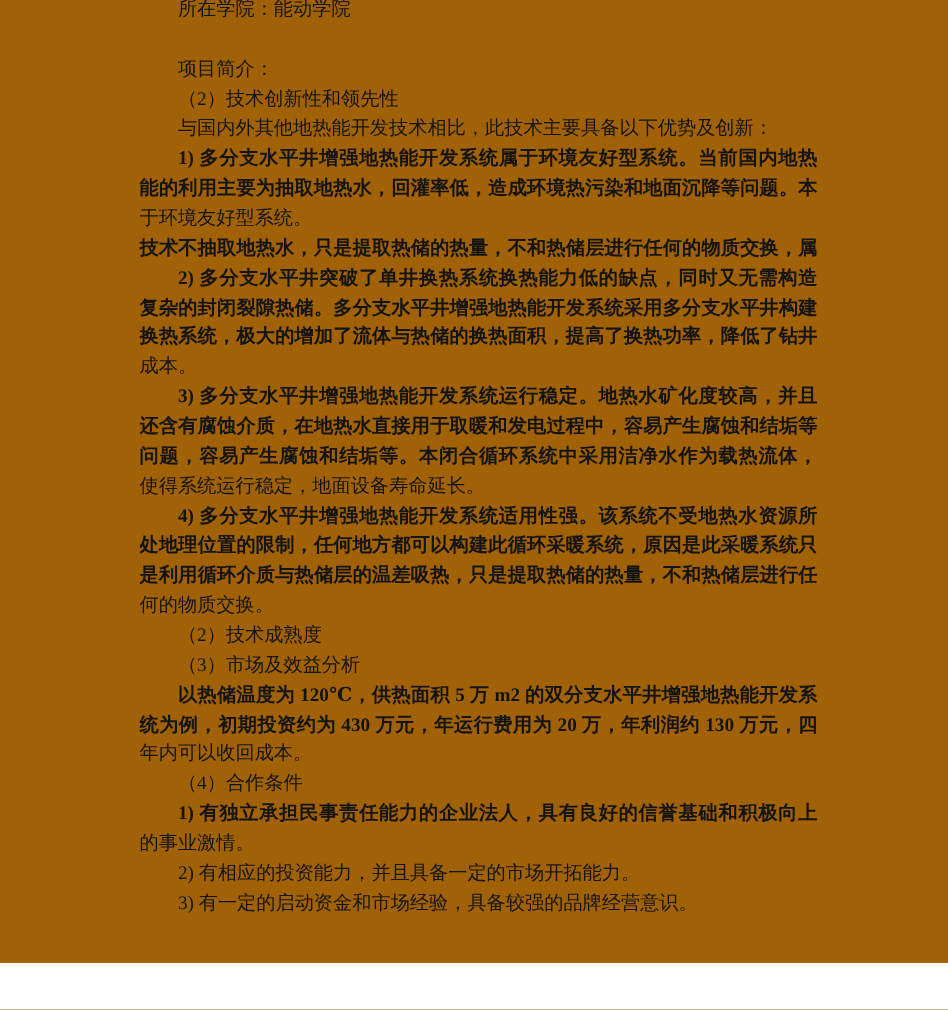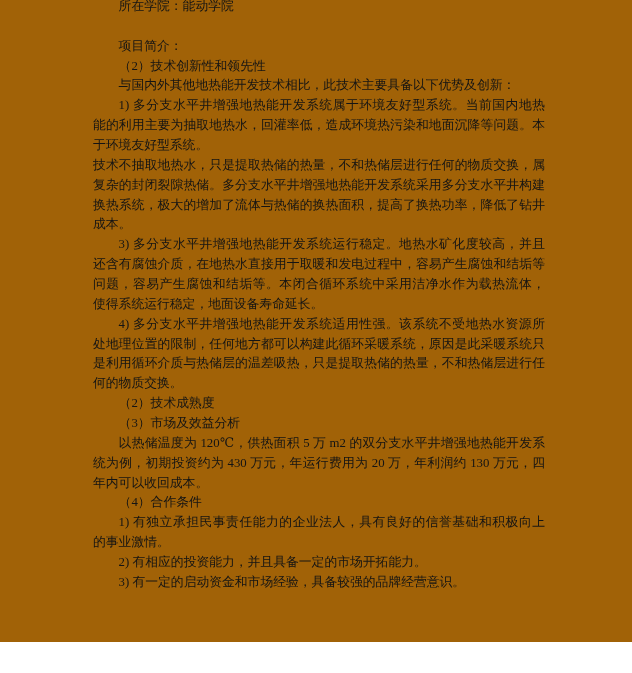--- a/index.html
+++ b/index.html
@@ -25,20 +25,21 @@
     height: 19.87px;
     overflow: hidden;
   }
   
   .ind { text-indent: 2em; }
   
   .j {
     text-align: justify;
     text-align-last: justify;
     text-justify: inter-character;
+    font-weight: bold;
   }
   .footer {
     position: absolute;
     left: 0;
     right: 0;
     top: 648px;
     text-align: center;
     font-size: 15px;
     letter-spacing: 0.5px;
     color: #1c1c1c;
@@ -52,20 +53,21 @@
   <div class="textblock">
     <div class="line ind">所在学院：能动学院</div>
     <div class="line"></div>
     <div class="line ind">项目简介：</div>
     <div class="line ind">（2）技术创新性和领先性</div>
     <div class="line ind">与国内外其他地热能开发技术相比，此技术主要具备以下优势及创新：</div>
     <div class="line ind j">1) 多分支水平井增强地热能开发系统属于环境友好型系统。当前国内地热</div>
     <div class="line j">能的利用主要为抽取地热水，回灌率低，造成环境热污染和地面沉降等问题。本</div>
     <div class="line">于环境友好型系统。</div>
     <div class="line j">技术不抽取地热水，只是提取热储的热量，不和热储层进行任何的物质交换，属</div>
+    <div class="line ind j">2) 多分支水平井突破了单井换热系统换热能力低的缺点，同时又无需构造</div>
     <div class="line j">复杂的封闭裂隙热储。多分支水平井增强地热能开发系统采用多分支水平井构建</div>
     <div class="line j">换热系统，极大的增加了流体与热储的换热面积，提高了换热功率，降低了钻井</div>
     <div class="line">成本。</div>
     <div class="line ind j">3) 多分支水平井增强地热能开发系统运行稳定。地热水矿化度较高，并且</div>
     <div class="line j">还含有腐蚀介质，在地热水直接用于取暖和发电过程中，容易产生腐蚀和结垢等</div>
     <div class="line j">问题，容易产生腐蚀和结垢等。本闭合循环系统中采用洁净水作为载热流体，</div>
     <div class="line">使得系统运行稳定，地面设备寿命延长。</div>
     <div class="line ind j">4) 多分支水平井增强地热能开发系统适用性强。该系统不受地热水资源所</div>
     <div class="line j">处地理位置的限制，任何地方都可以构建此循环采暖系统，原因是此采暖系统只</div>
     <div class="line j">是利用循环介质与热储层的温差吸热，只是提取热储的热量，不和热储层进行任</div>

